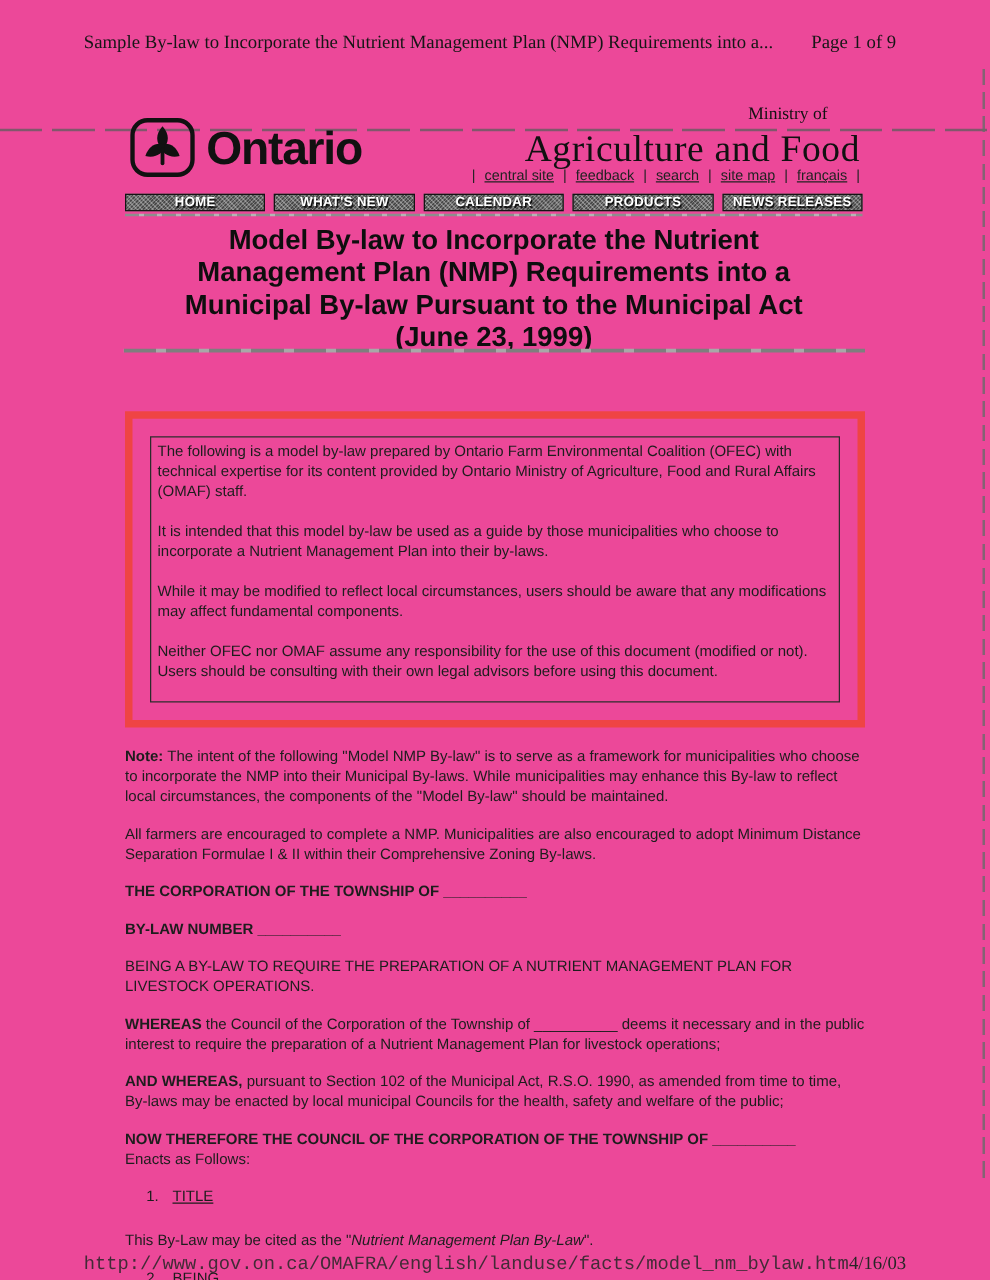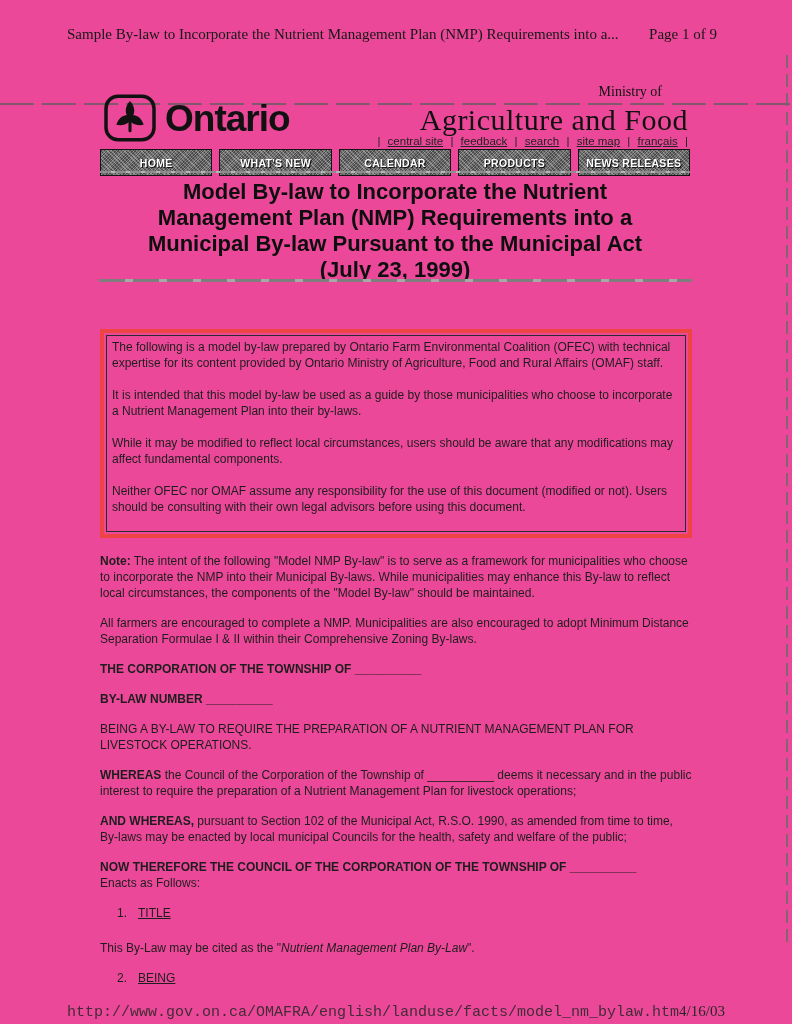--- a/index.html
+++ b/index.html
@@ -49,22 +49,22 @@
     font-family:"Liberation Serif","DejaVu Serif",serif;color:#111;}
   .ministry-of{font-size:14px;margin-right:26px;margin-bottom:4px;}
   .ministry-name{font-size:30px;line-height:1.05;letter-spacing:.5px;}
   .utility-links{
     position:absolute;left:100px;top:135px;width:590px;
     text-align:right;font-size:11.5px;color:#222;white-space:nowrap;
   }
   .utility-links .lnk{text-decoration:underline;margin:0 2px;}
   .utility-links .sep{margin:0 2px;}
   .navbar{
-    position:absolute;left:100px;top:149px;width:590px;height:27px;
-    display:flex;gap:7px;
+    position:absolute;left:100px;top:149px;width:590px;height:20px;
+    display:flex;gap:7px;align-items:flex-end;
   }
   .nav-btn{
     flex:1;display:flex;align-items:center;justify-content:center;
     border:1px solid #141414;
     background-color:#767676;
     background-image:
       repeating-linear-gradient(45deg,rgba(255,255,255,.28) 0 1px,rgba(0,0,0,0) 1px 3px),
       repeating-linear-gradient(-45deg,rgba(0,0,0,.38) 0 1px,rgba(0,0,0,0) 1px 2px);
     color:#fff;font-weight:bold;font-size:10.5px;letter-spacing:.3px;
     text-shadow:1px 1px 1px #000;white-space:nowrap;overflow:hidden;
@@ -81,21 +81,21 @@
   .title-rule{
     position:absolute;left:99px;top:279px;width:593px;height:3px;
     background:repeating-linear-gradient(90deg,#7e7e7e 0 26px,#a8a8a8 26px 34px);
   }
   
   .content{
     position:absolute;left:100px;top:329px;width:592px;
     font-size:12px;line-height:16px;color:#1d1d1d;
   }
   .content p{margin:0 0 14px 0;}
-  .notice-box{border:4px solid #ef4444;padding:2px;margin-bottom:15px;}
+  .notice-box{border:6px solid #ef4444;padding:14px;margin-bottom:15px;}
   .notice-box .inner{border:1px solid #2c2c2c;padding:3px 7px 5px 5px;}
   .notice-box p{margin:0 0 16px 0;}
   .notice-box p:last-child{margin-bottom:11px;}
   .b{font-weight:bold;}
   .note-p{margin-bottom:13px;}
   .farmers-p{margin-bottom:18px;}
   .corp-p{margin-bottom:17px;}
   .bylawnum-p{margin-bottom:13px;}
   .being-p{margin-bottom:13px;}
   .whereas-p{margin-bottom:13px;}
@@ -158,21 +158,21 @@
     <div class="nav-btn">CALENDAR</div>
     <div class="nav-btn">PRODUCTS</div>
     <div class="nav-btn">NEWS RELEASES</div>
   </div>
   <div class="nav-rule"></div>
 
   <div class="doc-title">
     <div>Model By-law to Incorporate the Nutrient</div>
     <div>Management Plan (NMP) Requirements into a</div>
     <div>Municipal By-law Pursuant to the Municipal Act</div>
-    <div>(July 23, 1999)</div>
+    <div>(June 23, 1999)</div>
   </div>
   <div class="title-rule"></div>
 
   <div class="content">
 
     <div class="notice-box">
       <div class="inner">
         <p>The following is a model by-law prepared by Ontario Farm Environmental Coalition (OFEC) with technical expertise for its content provided by Ontario Ministry of Agriculture, Food and Rural Affairs (OMAF) staff.</p>
         <p>It is intended that this model by-law be used as a guide by those municipalities who choose to incorporate a Nutrient Management Plan into their by-laws.</p>
         <p>While it may be modified to reflect local circumstances, users should be aware that any modifications may affect fundamental components.</p>

